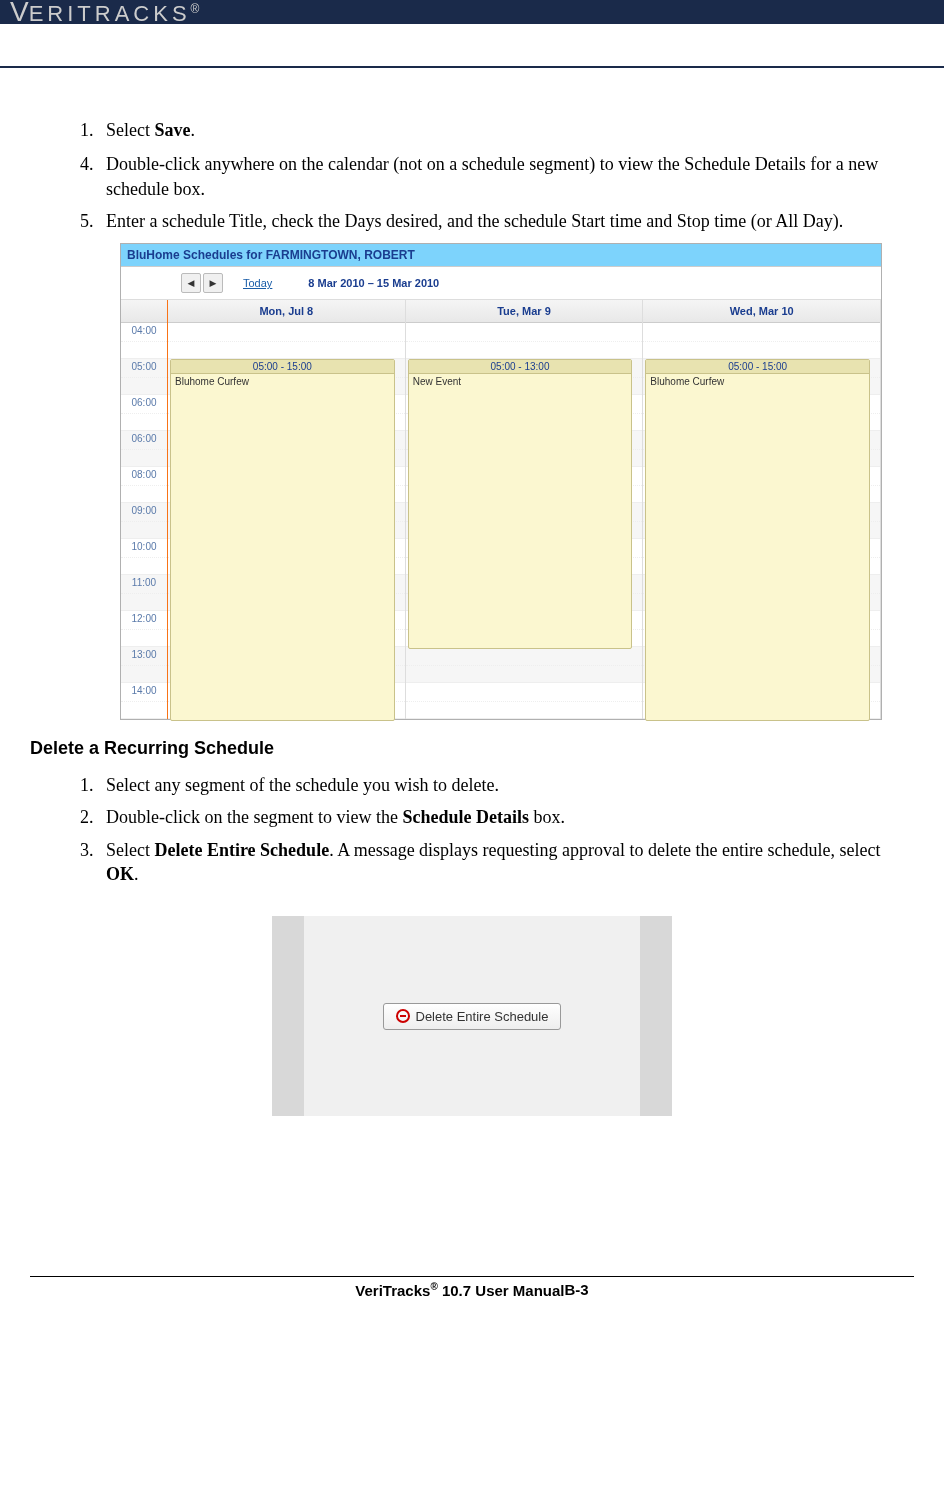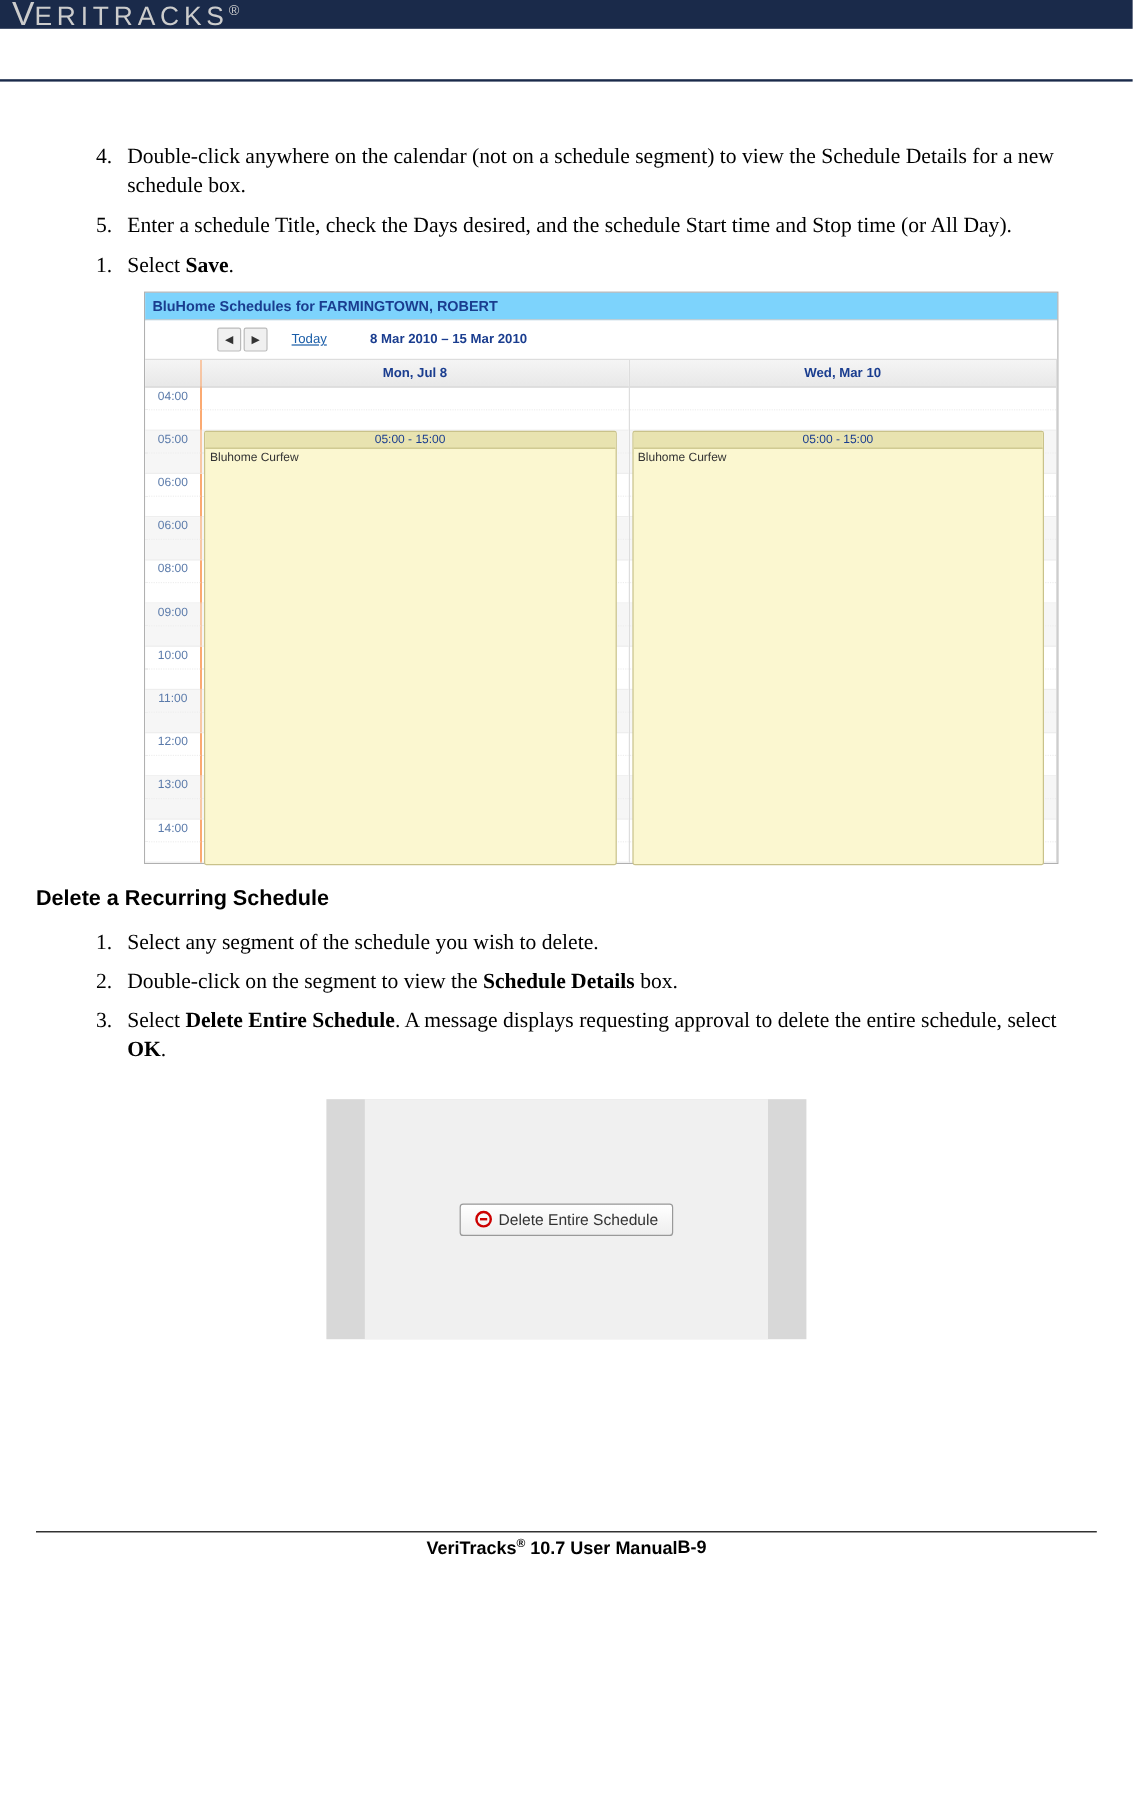--- a/index.html
+++ b/index.html
@@ -258,28 +258,28 @@
 
 <div class="page">
 
   <div class="header-bar">
     <span class="logo-text">
       <span class="v">V</span><span>ERITRACKS</span><sup>®</sup>
     </span>
   </div>
   <div class="header-underline"></div>
 
-  <ol class="steps" start="4">
-    <li><span>Double-click anywhere on the calendar (not on a schedule segment) to view the Schedule Details for a new schedule box.</span></li>
-    <li><span>Enter a schedule Title, check the Days desired, and the schedule Start time and Stop time (or All Day).</span></li>
-  </ol>
   <ol class="steps" start="1">
     <li>
       <span>Select </span><span class="bold">Save</span><span>.</span>
     </li>
+  </ol>
+  <ol class="steps" start="4">
+    <li><span>Double-click anywhere on the calendar (not on a schedule segment) to view the Schedule Details for a new schedule box.</span></li>
+    <li><span>Enter a schedule Title, check the Days desired, and the schedule Start time and Stop time (or All Day).</span></li>
   </ol>
 
   <div class="cal-wrap">
     <div class="cal-title">BluHome Schedules for FARMINGTOWN, ROBERT</div>
     <div class="cal-toolbar">
       <div class="cal-nav-btns">
         <div class="cal-nav-btn">◀</div>
         <div class="cal-nav-btn">▶</div>
       </div>
       <span class="cal-today">Today</span>
@@ -339,20 +339,40 @@
               <div class="cal-hour-row"></div>
               <div class="cal-hour-row"></div>
               <div class="cal-hour-row"></div>
               <div class="cal-event" style="top: 36px; height: 360px;">
                 <div class="cal-event-header">05:00 - 15:00</div>
                 <div class="cal-event-body">Bluhome Curfew</div>
               </div>
             </div>
           </div>
           <div class="cal-day-col">
+            <div class="cal-day-header">Tue, Mar 9</div>
+            <div class="cal-rows">
+              <div class="cal-hour-row"></div>
+              <div class="cal-hour-row"></div>
+              <div class="cal-hour-row"></div>
+              <div class="cal-hour-row"></div>
+              <div class="cal-hour-row"></div>
+              <div class="cal-hour-row"></div>
+              <div class="cal-hour-row"></div>
+              <div class="cal-hour-row"></div>
+              <div class="cal-hour-row"></div>
+              <div class="cal-hour-row"></div>
+              <div class="cal-hour-row"></div>
+              <div class="cal-event" style="top: 36px; height: 288px;">
+                <div class="cal-event-header">05:00 - 13:00</div>
+                <div class="cal-event-body">New Event</div>
+              </div>
+            </div>
+          </div>
+          <div class="cal-day-col">
             <div class="cal-day-header">Wed, Mar 10</div>
             <div class="cal-rows">
               <div class="cal-hour-row"></div>
               <div class="cal-hour-row"></div>
               <div class="cal-hour-row"></div>
               <div class="cal-hour-row"></div>
               <div class="cal-hour-row"></div>
               <div class="cal-hour-row"></div>
               <div class="cal-hour-row"></div>
               <div class="cal-hour-row"></div>
@@ -386,16 +406,16 @@
     <div class="delete-btn">
       <span class="delete-icon"></span>
       <span>Delete Entire Schedule</span>
     </div>
   </div>
 
   <div class="footer">
     <span>
       <span>VeriTracks</span><sup>®</sup><span> 10.7 User Manual</span>
     </span>
-    <span>B-9</span>
+    <span>B-3</span>
   </div>
 
 </div>
 
 </body></html>

